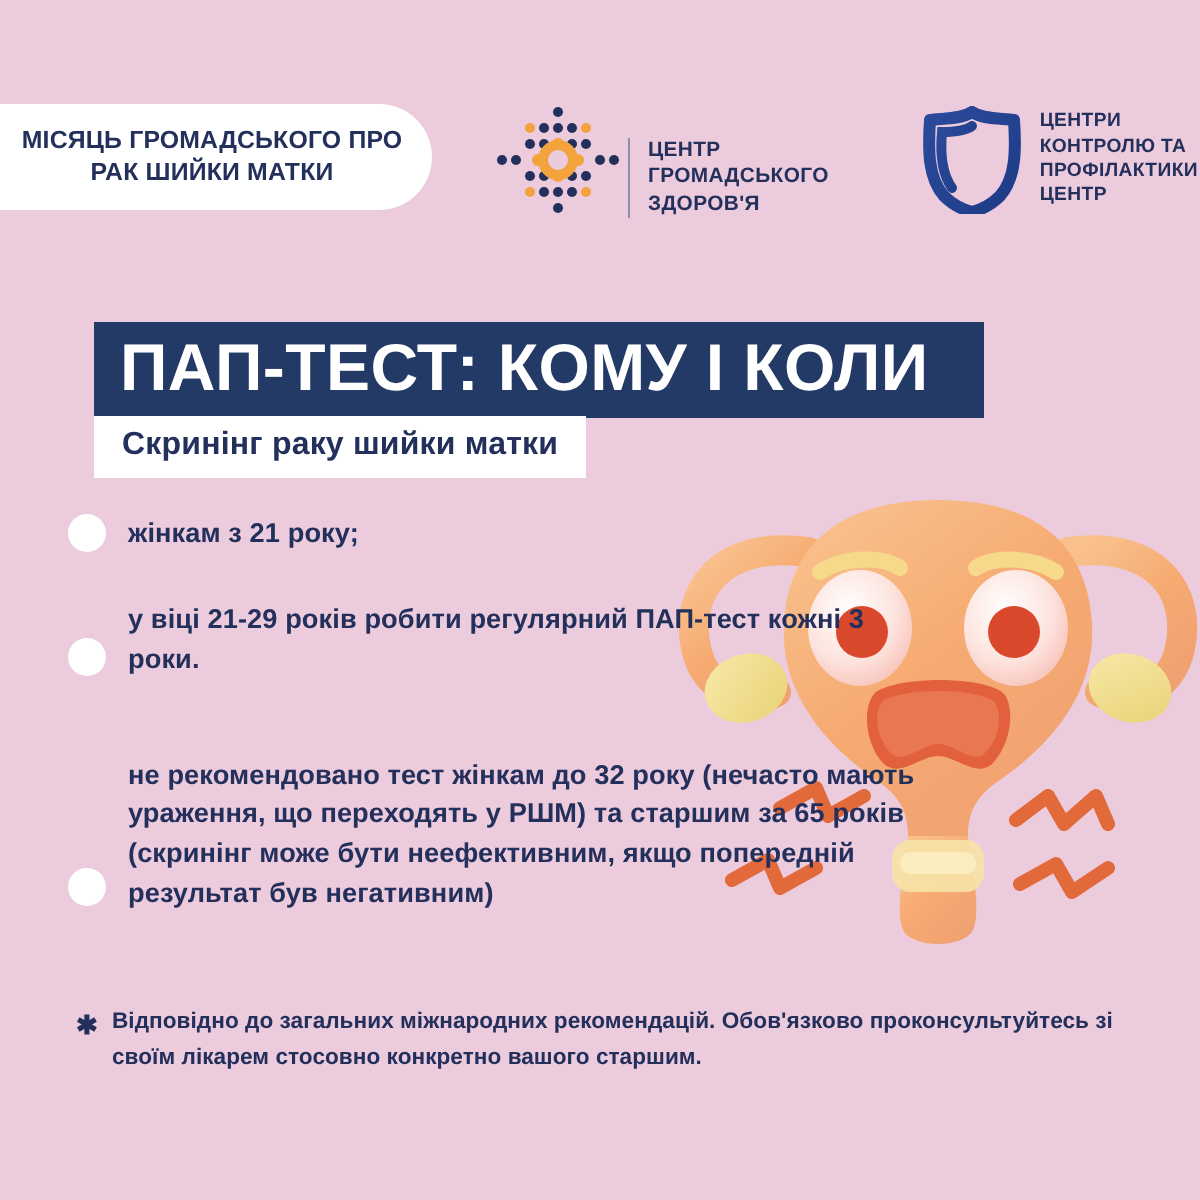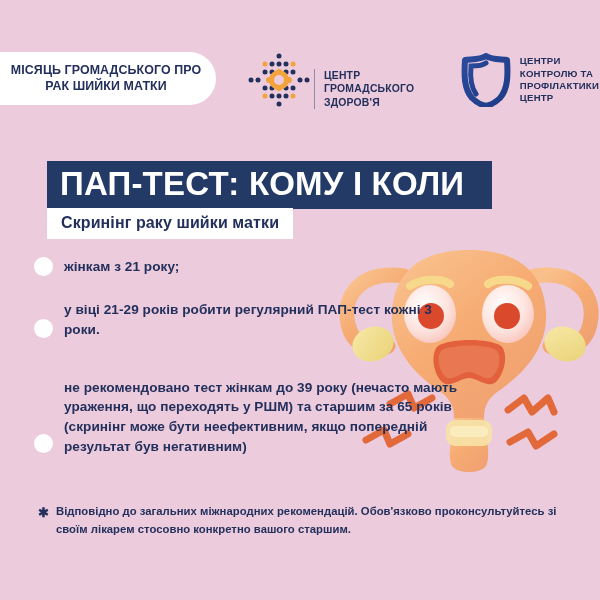--- a/index.html
+++ b/index.html
@@ -235,21 +235,21 @@
     <div class="bullet b1">
       <span class="dot"></span>
       <span class="btext">жінкам з 21 року;</span>
     </div>
     <div class="bullet b2">
       <span class="dot"></span>
       <span class="btext">у віці 21-29 років робити регулярний ПАП-тест кожні 3 роки.</span>
     </div>
     <div class="bullet b3">
       <span class="dot"></span>
-      <span class="btext">не рекомендовано тест жінкам до 39 року (нечасто мають ураження, що переходять у РШМ) та старшим за 65 років (скринінг може бути неефективним, якщо попередній результат був негативним)</span>
+      <span class="btext">не рекомендовано тест жінкам до 32 року (нечасто мають ураження, що переходять у РШМ) та старшим за 65 років (скринінг може бути неефективним, якщо попередній результат був негативним)</span>
     </div>
   </div>
 
   <div class="footnote">
     <span class="star">✱</span>
     <span class="ftext">Відповідно до загальних міжнародних рекомендацій. Обов'язково проконсультуйтесь зі своїм лікарем стосовно конкретно вашого старшим.</span>
   </div>
 
 </div>
 

